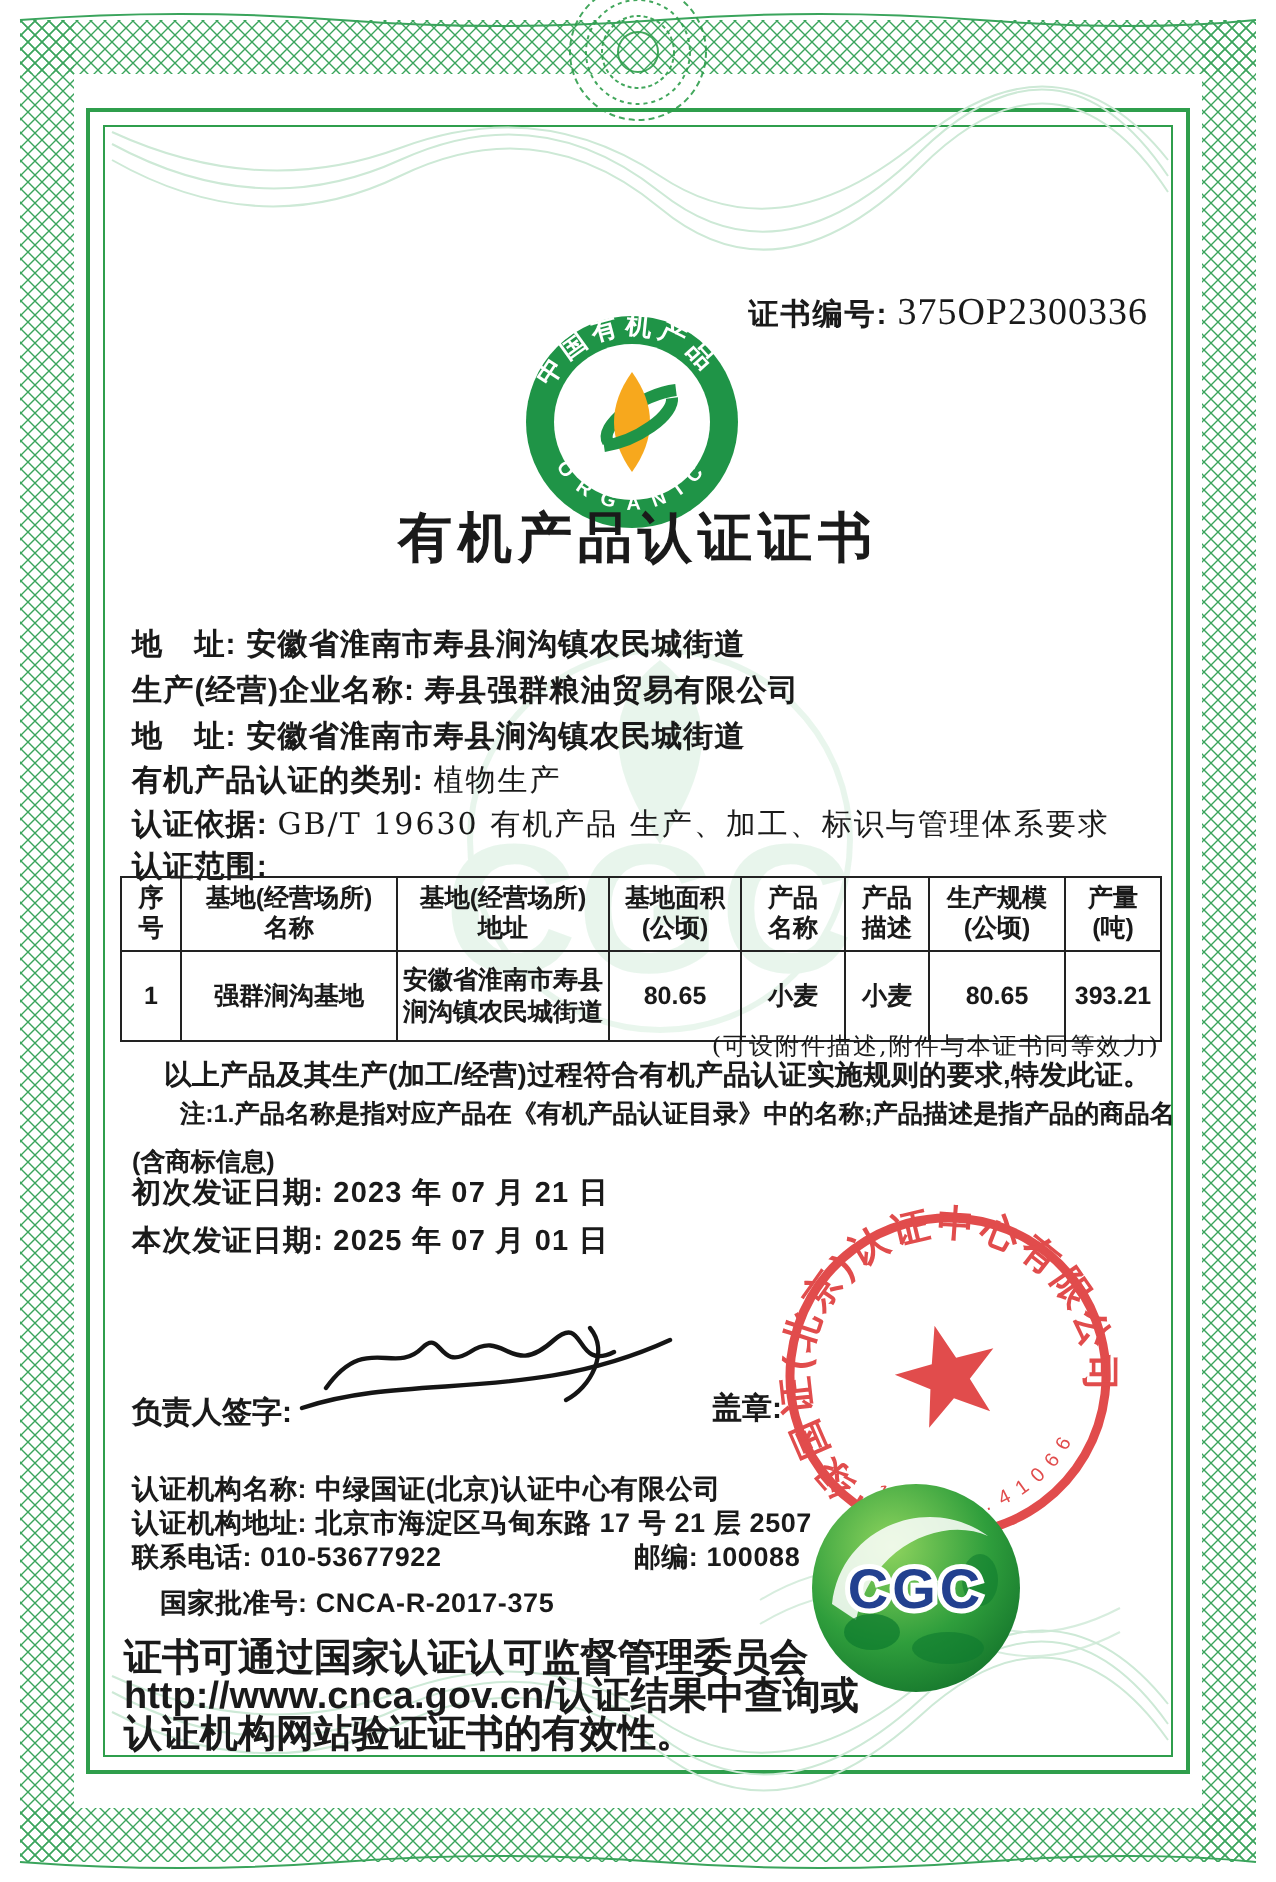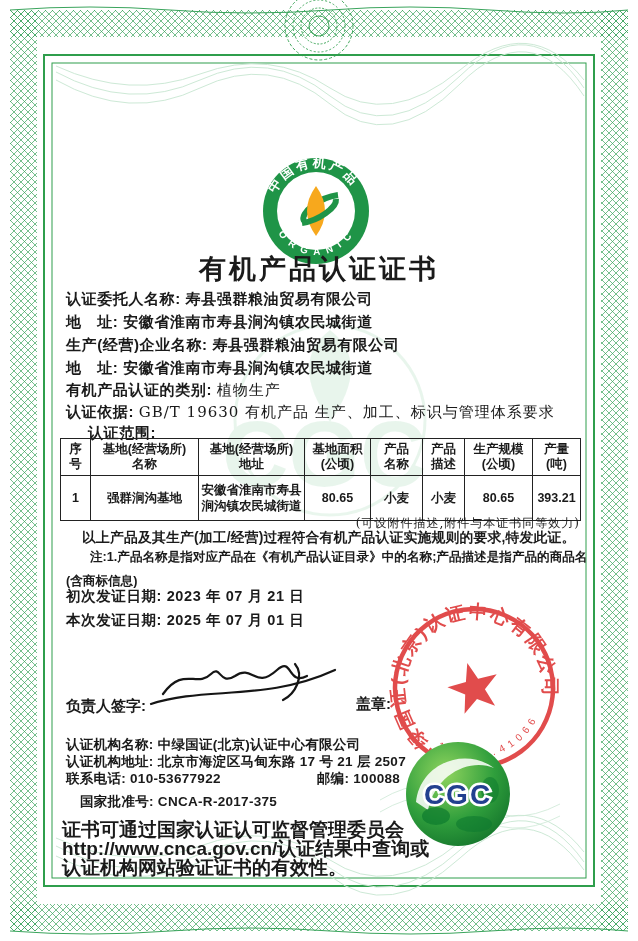--- a/index.html
+++ b/index.html
@@ -77,20 +77,24 @@
       <path d="M380 812 Q430 782 470 812 T 560 816" opacity="0.8"></path>
     </g>
 
     <g opacity="0.13">
       <circle cx="330" cy="420" r="95" stroke="#57b877" stroke-width="3" fill="none"></circle>
       <path d="M330 330 q 42 32 0 92 q -42 -60 0 -92" fill="#57b877"></path>
       <text x="222" y="486" font-size="92" font-weight="bold" fill="#57b877">CGC</text>
     </g>
   </svg>
 
+  <div class="abs certno">
+    <span class="lbl">证书编号:</span>
+    <span class="val">375OP2300336</span>
+  </div>
 
   <svg class="abs" style="left:260px;top:155px;" width="112" height="112" viewBox="0 0 112 112">
     <circle cx="56" cy="56" r="53" fill="#1f9447"></circle>
     <circle cx="56" cy="56" r="39" fill="#ffffff"></circle>
     <defs>
       <path id="arcTopL" d="M13.5 44.6 A44 44 0 0 1 98.5 44.6"></path>
       <path id="arcBotL" d="M14.7 71 A44 44 0 0 0 97.3 71"></path>
     </defs>
     <text font-size="13" font-weight="bold" fill="#ffffff" letter-spacing="3">
       <textPath href="#arcTopL" startOffset="6">中国有机产品</textPath>
@@ -100,45 +104,41 @@
     </text>
     <g>
       <path d="M44 66 A 26 11 -25 0 1 78 40" stroke="#1f9447" stroke-width="6" fill="none"></path>
       <path d="M56 31 Q 74 56 56 81 Q 38 56 56 31" fill="#f7a81d"></path>
       <path d="M76 44 A 26 11 -25 0 1 42 68" stroke="#1f9447" stroke-width="6" fill="none"></path>
     </g>
   </svg>
 
   <div class="abs title">有机产品认证证书</div>
 
-  <div class="abs line" style="top:290px;">
-    <span>认证委托人名称:</span>
-    <span>寿县强群粮油贸易有限公司</span>
-  </div>
   <div class="abs line" style="top:313px;">
     <span>地　址:</span>
     <span>安徽省淮南市寿县涧沟镇农民城街道</span>
   </div>
   <div class="abs line" style="top:336px;">
     <span>生产(经营)企业名称:</span>
     <span>寿县强群粮油贸易有限公司</span>
   </div>
   <div class="abs line" style="top:359px;">
     <span>地　址:</span>
     <span>安徽省淮南市寿县涧沟镇农民城街道</span>
   </div>
   <div class="abs line" style="top:381px;">
     <span>有机产品认证的类别:</span>
     <span class="kai">植物生产</span>
   </div>
   <div class="abs line" style="top:403px;">
     <span>认证依据:</span>
     <span class="kai">GB/T 19630 有机产品 生产、加工、标识与管理体系要求</span>
   </div>
-  <div class="abs line" style="top:424px;margin-left:22px;">
+  <div class="abs line" style="top:424px;">
     <span>认证范围:</span>
   </div>
 
   <table class="scope">
     <colgroup>
       <col style="width:30px">
         <col style="width:108px">
         <col style="width:106px">
         <col style="width:66px">
       <col style="width:52px">

